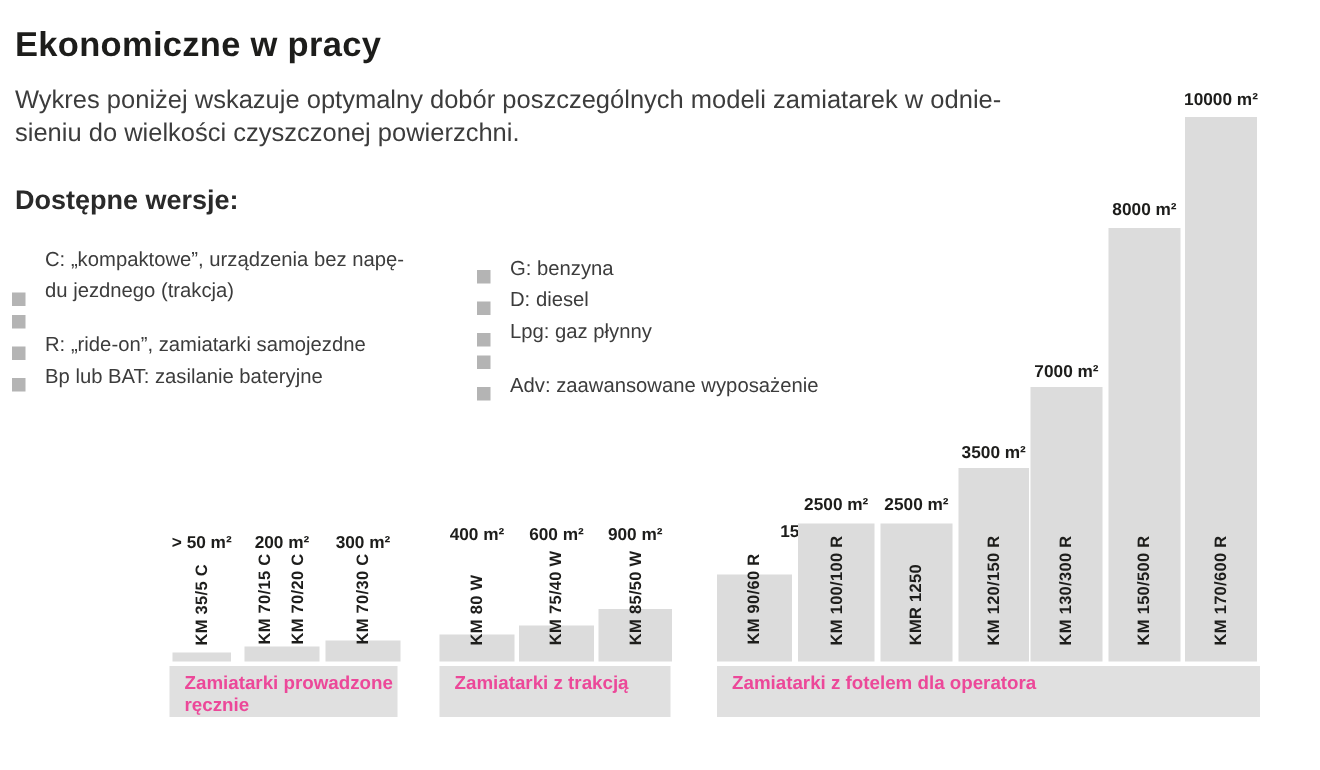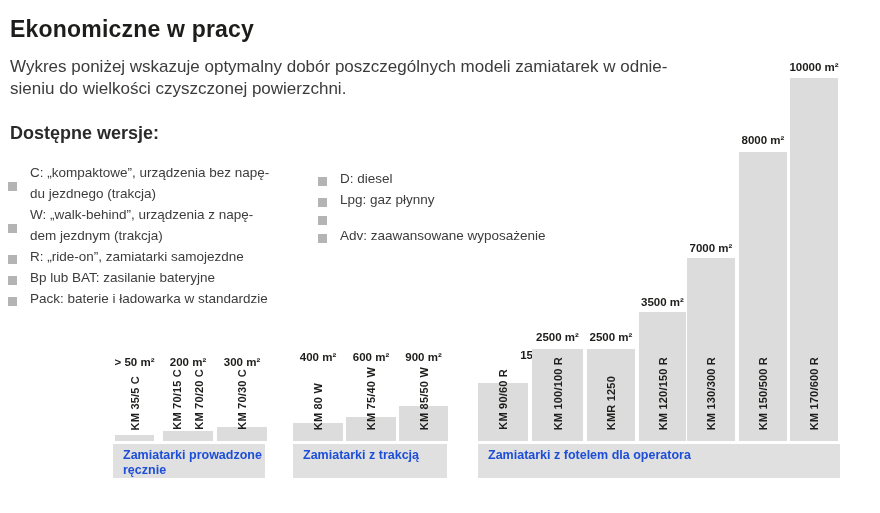--- a/index.html
+++ b/index.html
@@ -9,27 +9,27 @@
   }
   .abs{position:absolute;}
   #page-title{
     left:10px;top:16px;font-size:23px;font-weight:bold;color:#1d1d1b;letter-spacing:.2px;
   }
   #intro{left:10px;top:56px;font-size:17px;line-height:21.5px;color:#3c3c3c;white-space:pre-line;}
   #versions-heading{left:10px;top:123px;font-size:18px;font-weight:bold;color:#2a2a2a;}
   .legend-col{display:flex;flex-direction:column;}
   #legend-left{left:8px;top:162px;width:290px;}
   #legend-right{left:318px;top:168px;width:300px;}
-  .legend-item{display:flex;align-items:center;}
+  .legend-item{display:flex;align-items:flex-end;}
   .legend-bullet{flex:0 0 auto;width:9px;height:9px;background:#b4b4b4;margin:6px 13px 0 0;}
   .legend-text{font-size:13.5px;line-height:21px;color:#3c3c3c;white-space:pre-line;}
   .bar{position:absolute;background:#dcdcdc;}
   .band{position:absolute;background:#e0e0e0;}
   .band-label{
-    position:absolute;font-size:12.5px;font-weight:bold;color:#1d4ed8;line-height:14.5px;
+    position:absolute;font-size:12.5px;font-weight:bold;color:#ec4899;line-height:14.5px;
     white-space:pre-line;
   }
   .area-label{
     position:absolute;width:120px;text-align:center;font-size:11.5px;font-weight:bold;color:#1d1d1b;
   }
   .model-label{
     position:absolute;writing-mode:vertical-rl;transform:rotate(180deg);
     font-size:11px;font-weight:bold;color:#1d1d1b;line-height:14px;white-space:nowrap;
     letter-spacing:.2px;
   }
@@ -44,37 +44,35 @@
   <div class="abs" id="versions-heading">Dostępne wersje:</div>
 
   <div class="abs legend-col" id="legend-left">
       <div class="legend-item">
         <div class="legend-bullet"></div>
         <div class="legend-text">C: „kompaktowe”, urządzenia bez napę-
 du jezdnego (trakcja)</div>
       </div>
       <div class="legend-item">
         <div class="legend-bullet"></div>
-        <div class="legend-text">W: „walk-behind”, urządzenia z napę-
-dem jezdnym (trakcja)</div>
       </div>
       <div class="legend-item">
         <div class="legend-bullet"></div>
         <div class="legend-text">R: „ride-on”, zamiatarki samojezdne</div>
       </div>
       <div class="legend-item">
         <div class="legend-bullet"></div>
         <div class="legend-text">Bp lub BAT: zasilanie bateryjne</div>
       </div>
+    </div>
+  <div class="abs legend-col" id="legend-right">
       <div class="legend-item">
         <div class="legend-bullet"></div>
-        <div class="legend-text">Pack: baterie i ładowarka w standardzie</div>
+        <div class="legend-text">G: benzyna</div>
       </div>
-    </div>
-  <div class="abs legend-col" id="legend-right">
       <div class="legend-item">
         <div class="legend-bullet"></div>
         <div class="legend-text">D: diesel</div>
       </div>
       <div class="legend-item">
         <div class="legend-bullet"></div>
         <div class="legend-text">Lpg: gaz płynny</div>
       </div>
       <div class="legend-item">
         <div class="legend-bullet"></div>

